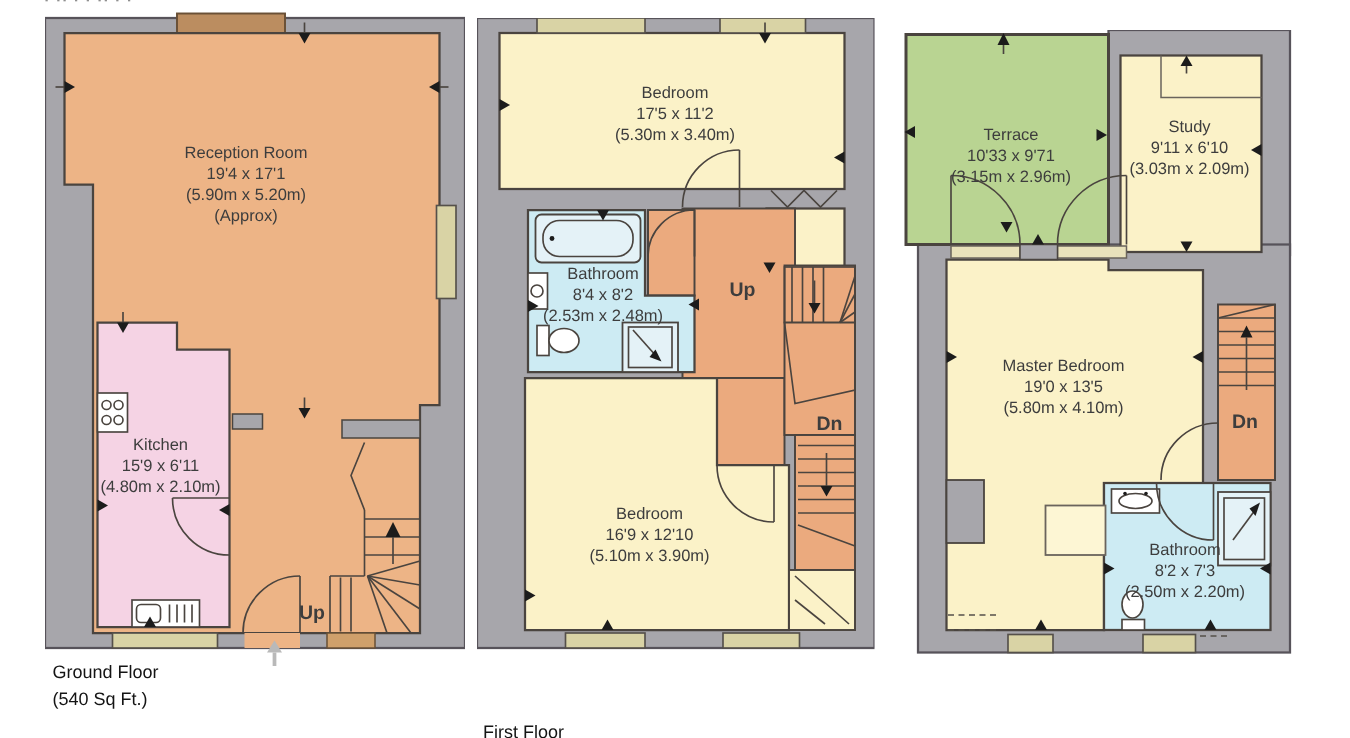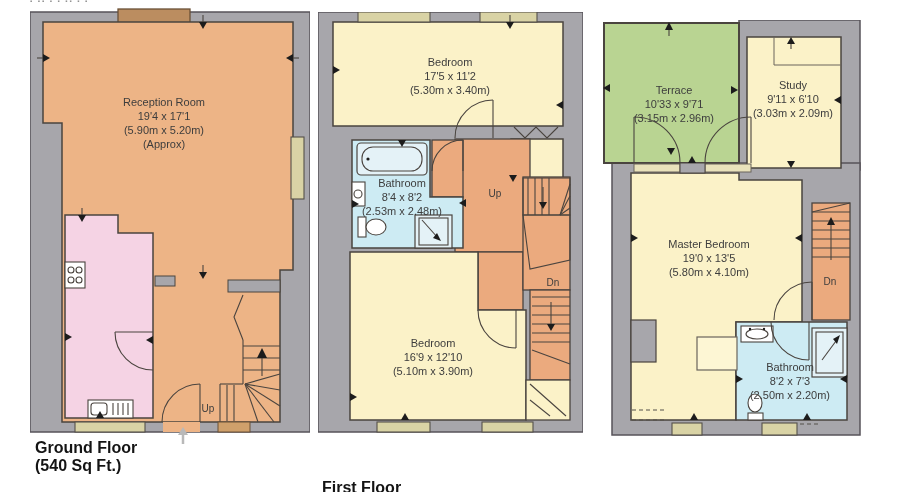--- a/index.html
+++ b/index.html
@@ -11,23 +11,23 @@
   .canvas{position:relative;width:900px;height:492px;background:#ffffff;overflow:hidden;
           font-family:"Liberation Sans", sans-serif;}
   .plan{position:absolute;}
   .plan svg{position:absolute;left:0;top:0;}
   .s{stroke:var(--ink);stroke-width:1.1;fill:none;}
   .thin{stroke:#6a645c;stroke-width:1;fill:none;}
   .dash{stroke:#55504a;stroke-width:1.1;fill:none;stroke-dasharray:4 3;}
   .m{fill:#1c1c1c;}
   .room-label{position:absolute;transform:translateX(-50%);text-align:center;font-size:11px;
               line-height:14px;color:#3d3d3d;white-space:nowrap;}
-  .stair-label{position:absolute;transform:translate(-50%,-50%);font-size:10px;font-weight:400;
+  .stair-label{position:absolute;transform:translate(-50%,-50%);font-size:13px;font-weight:700;
                color:#3d3d3d;}
-  .floor-label{position:absolute;font-size:16px;font-weight:700;color:#141414;line-height:18px;}
+  .floor-label{position:absolute;font-size:12px;font-weight:400;color:#141414;line-height:18px;}
   .top-marks{position:absolute;left:30px;top:-2px;font-size:6px;letter-spacing:2px;color:#8f8f8f;}
 </style>
 </head>
 <body>
 
 <div class="canvas">
 
   <div class="top-marks">▪ ▪▪ ▪ ▪ ▪▪ ▪ ▪</div>
 
   <div class="plan" style="left:30px;top:12px;width:336px;height:420px;">
@@ -104,20 +104,25 @@
         <line x1="173" y1="253" x2="173" y2="260" class="s"></line>
           <polygon points="169,260 177,260 173,267" class="m"></polygon>
       </g>
     </svg>
     <div class="room-label" style="left:134px;top:83px;">
       <div>Reception Room</div>
       <div>19'4 x 17'1</div>
       <div>(5.90m x 5.20m)</div>
       <div>(Approx)</div>
     </div>
+    <div class="room-label" style="left:77px;top:278px;">
+      <div>Kitchen</div>
+      <div>15'9 x 6'11</div>
+      <div>(4.80m x 2.10m)</div>
+    </div>
     <div class="stair-label" style="left:178px;top:396px;">Up</div>
   </div>
 
   <div class="plan" style="left:318px;top:12px;width:265px;height:348px;">
     <svg width="265" height="424" viewBox="0 0 265 424">
       <rect x="0" y="0" width="265" height="420" fill="var(--wall)" stroke="#57535a" stroke-width="1.5"></rect>
       <rect x="15" y="10" width="230" height="104" fill="var(--bedroom)" stroke="var(--ink)" stroke-width="1.5"></rect>
       <rect x="193" y="127" width="52" height="70" fill="var(--bedroom)" stroke="var(--ink)" stroke-width="1.5"></rect>
       <polyline points="196,115 207,126 218,115 229,126 240,115" class="s"></polyline>
       <g>

